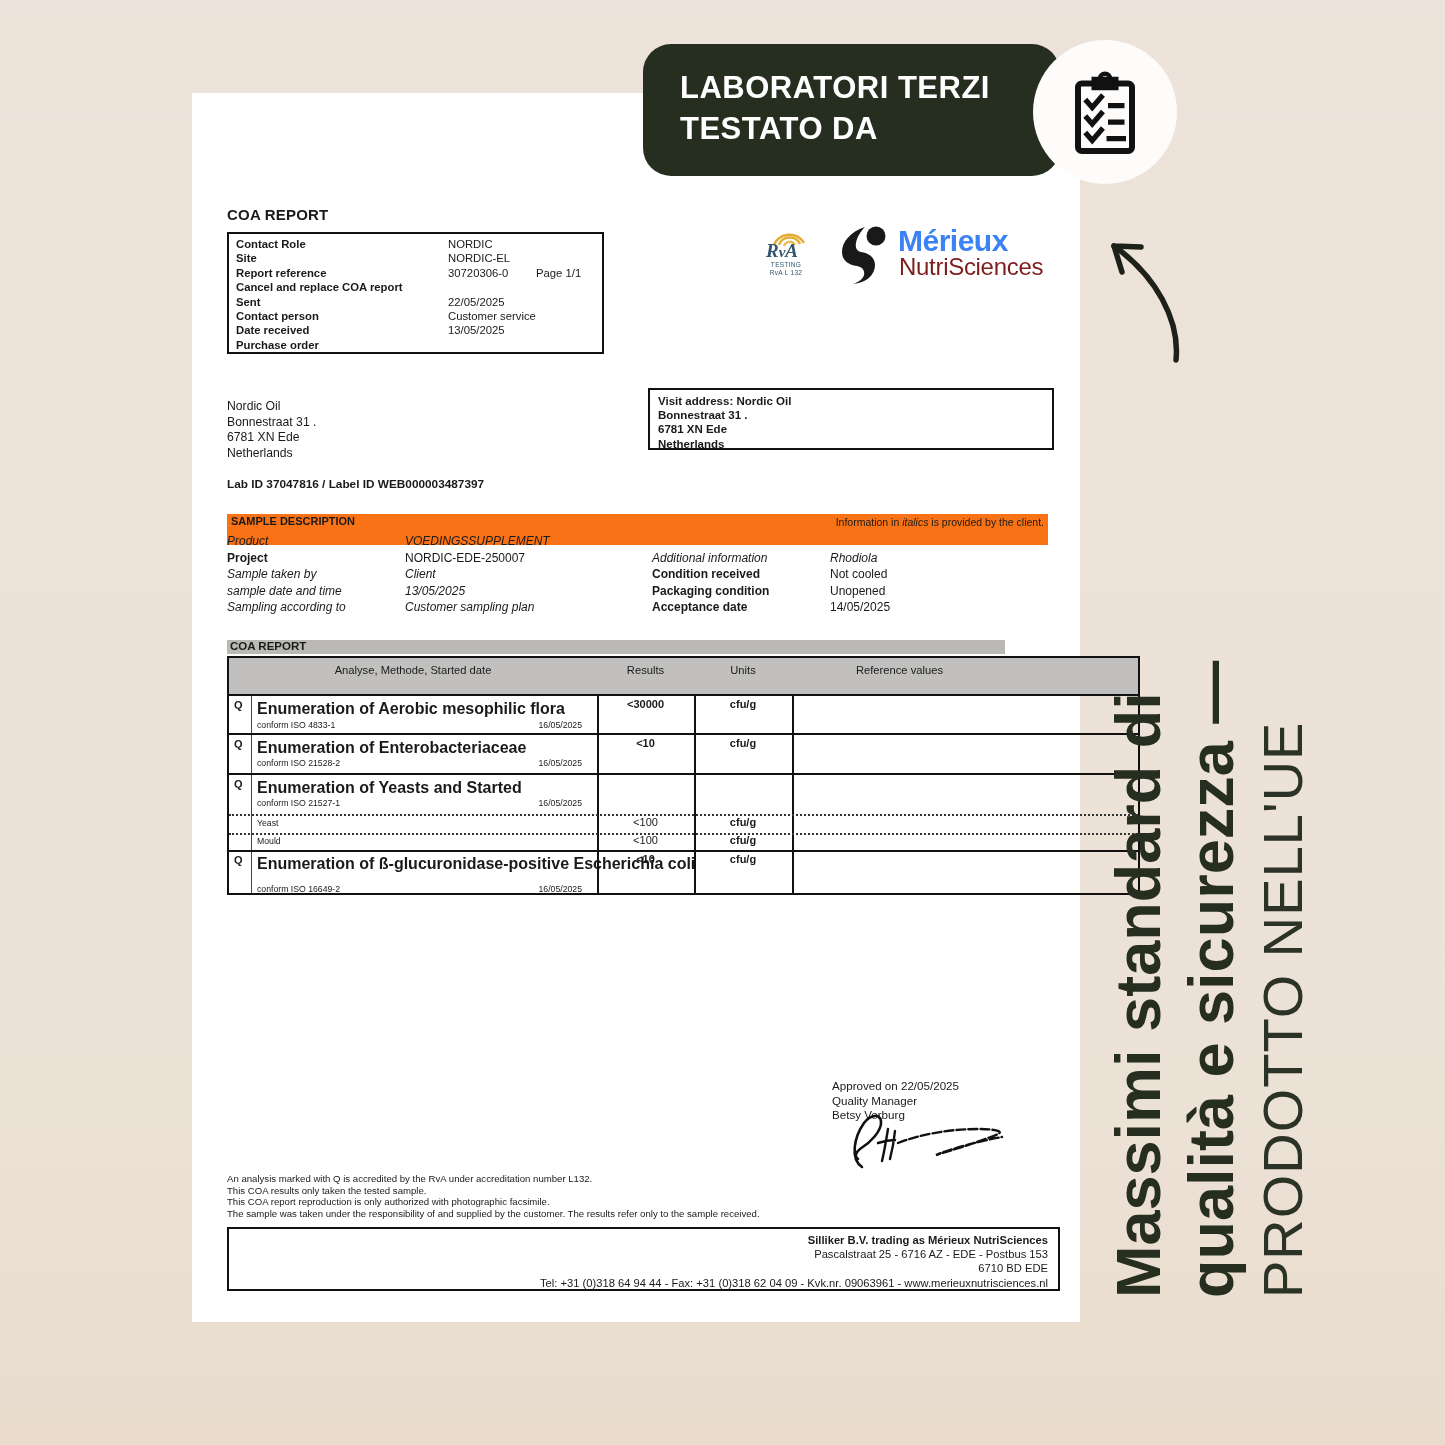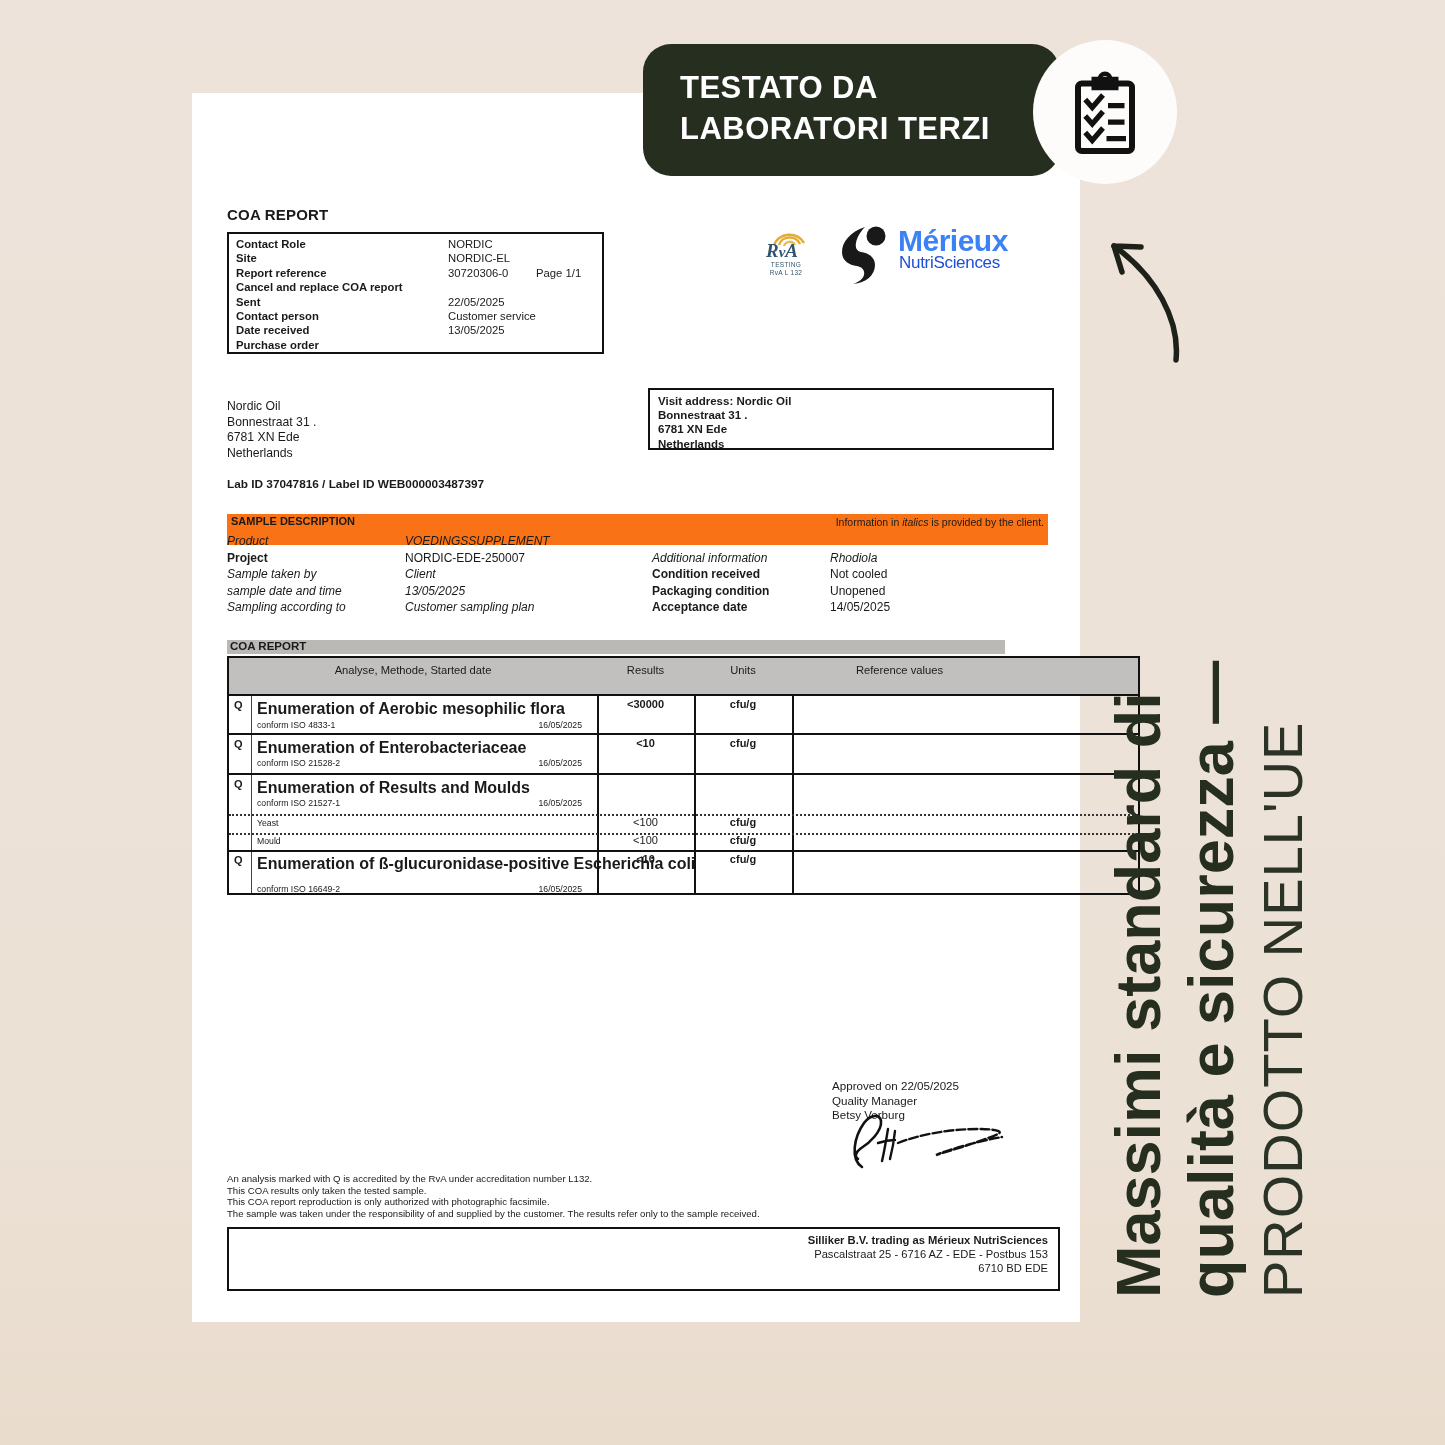--- a/index.html
+++ b/index.html
@@ -24,21 +24,21 @@
   .hdr-row{height:14.4px;font-size:11.3px;position:relative;white-space:nowrap;}
   .hdr-row .lbl{font-weight:bold;}
   .hdr-row .val{position:absolute;left:212px;top:0;font-weight:normal;}
   .hdr-row .pg{position:absolute;left:300px;top:0;font-weight:normal;}
 
   
   .rva{left:566px;top:126px;width:56px;height:66px;}
   .rva .tiny{position:absolute;width:100%;text-align:center;color:#31566e;font-size:6.5px;line-height:7px;letter-spacing:.3px;}
   .merieux{left:648px;top:133px;width:180px;height:58px;}
   .merieux .mname{position:absolute;left:58px;top:-2px;font-size:30px;font-weight:bold;color:#3b82f6;letter-spacing:-.5px;}
-  .merieux .msub{position:absolute;left:59px;top:27px;font-size:17px;color:#1d4ed8;letter-spacing:-.3px;}
+  .merieux .msub{position:absolute;left:59px;top:27px;font-size:24px;color:#7f1d1d;letter-spacing:-.3px;}
 
   
   .addr{left:35px;top:306px;font-size:12.2px;line-height:15.5px;}
   .visit-box{left:456px;top:295px;width:406px;height:62px;border:2px solid #111;box-sizing:border-box;padding:4px 0 0 8px;font-size:11.5px;font-weight:bold;line-height:14.2px;}
   .labid{left:35px;top:384px;font-size:11.8px;font-weight:bold;}
 
   
   .sd-bar{left:35px;top:421px;width:821px;height:31px;background:#f97316;}
   .sd-bar .t{position:absolute;left:4px;top:1px;font-size:11px;font-weight:bold;}
   .sd-bar .n{position:absolute;right:4px;top:2px;font-size:10.5px;}
@@ -203,21 +203,21 @@
     <div class="cell res bd" style="left:465px;top:40px;width:98px;">cfu/g</div>
 
     <div class="cell q" style="left:5px;top:80px;">Q</div>
     <div class="cell aname" style="left:28px;top:81px;">Enumeration of Enterobacteriaceae</div>
     <div class="cell ameth" style="left:28px;top:100px;">conform ISO 21528-2</div>
     <div class="cell adate" style="left:260px;top:100px;width:93px;">16/05/2025</div>
     <div class="cell res bd" style="left:368px;top:79px;width:97px;">&lt;10</div>
     <div class="cell res bd" style="left:465px;top:79px;width:98px;">cfu/g</div>
 
     <div class="cell q" style="left:5px;top:120px;">Q</div>
-    <div class="cell aname" style="left:28px;top:121px;">Enumeration of Results and Moulds</div>
+    <div class="cell aname" style="left:28px;top:121px;">Enumeration of Yeasts and Started</div>
     <div class="cell ameth" style="left:28px;top:140px;">conform ISO 21527-1</div>
     <div class="cell adate" style="left:260px;top:140px;width:93px;">16/05/2025</div>
     <div class="cell sub" style="left:28px;top:160px;">Yeast</div>
     <div class="cell res" style="left:368px;top:158px;width:97px;">&lt;100</div>
     <div class="cell res bd" style="left:465px;top:158px;width:98px;">cfu/g</div>
     <div class="cell sub" style="left:28px;top:178px;">Mould</div>
     <div class="cell res" style="left:368px;top:176px;width:97px;">&lt;100</div>
     <div class="cell res bd" style="left:465px;top:176px;width:98px;">cfu/g</div>
 
     <div class="cell q" style="left:5px;top:196px;">Q</div>
@@ -243,27 +243,28 @@
     <div>An analysis marked with Q is accredited by the RvA under accreditation number L132.</div>
     <div>This COA results only taken the tested sample.</div>
     <div>This COA report reproduction is only authorized with photographic facsimile.</div>
     <div>The sample was taken under the responsibility of and supplied by the customer. The results refer only to the sample received.</div>
   </div>
 
   <div class="abs fbox">
     <div class="b">Silliker B.V. trading as Mérieux NutriSciences</div>
     <div>Pascalstraat 25 - 6716 AZ - EDE - Postbus 153</div>
     <div>6710 BD EDE</div>
+    <div>Tel: +31 (0)318 64 94 44 - Fax: +31 (0)318 62 04 09 - Kvk.nr. 09063961 - www.merieuxnutrisciences.nl</div>
   </div>
 </div>
 
 <div class="abs banner">
   <div class="txt">
+    <div>LABORATORI TERZI</div>
     <div>TESTATO DA</div>
-    <div>LABORATORI TERZI</div>
   </div>
 </div>
 <div class="abs badge-circle">
   <svg width="72" height="88" viewBox="0 0 96 116">
     <rect x="12" y="20" width="72" height="90" rx="5" fill="none" stroke="#111" stroke-width="8"></rect>
     <path d="M41,14 a7,7 0 0 1 14,0" fill="none" stroke="#111" stroke-width="6"></path>
     <rect x="33" y="14" width="30" height="12" fill="none" stroke="#111" stroke-width="6"></rect>
     <path d="M24,44 l7,8 l12,-14" fill="none" stroke="#111" stroke-width="7" stroke-linecap="square"></path>
     <path d="M24,66 l7,8 l12,-14" fill="none" stroke="#111" stroke-width="7" stroke-linecap="square"></path>
     <path d="M24,88 l7,8 l12,-14" fill="none" stroke="#111" stroke-width="7" stroke-linecap="square"></path>

